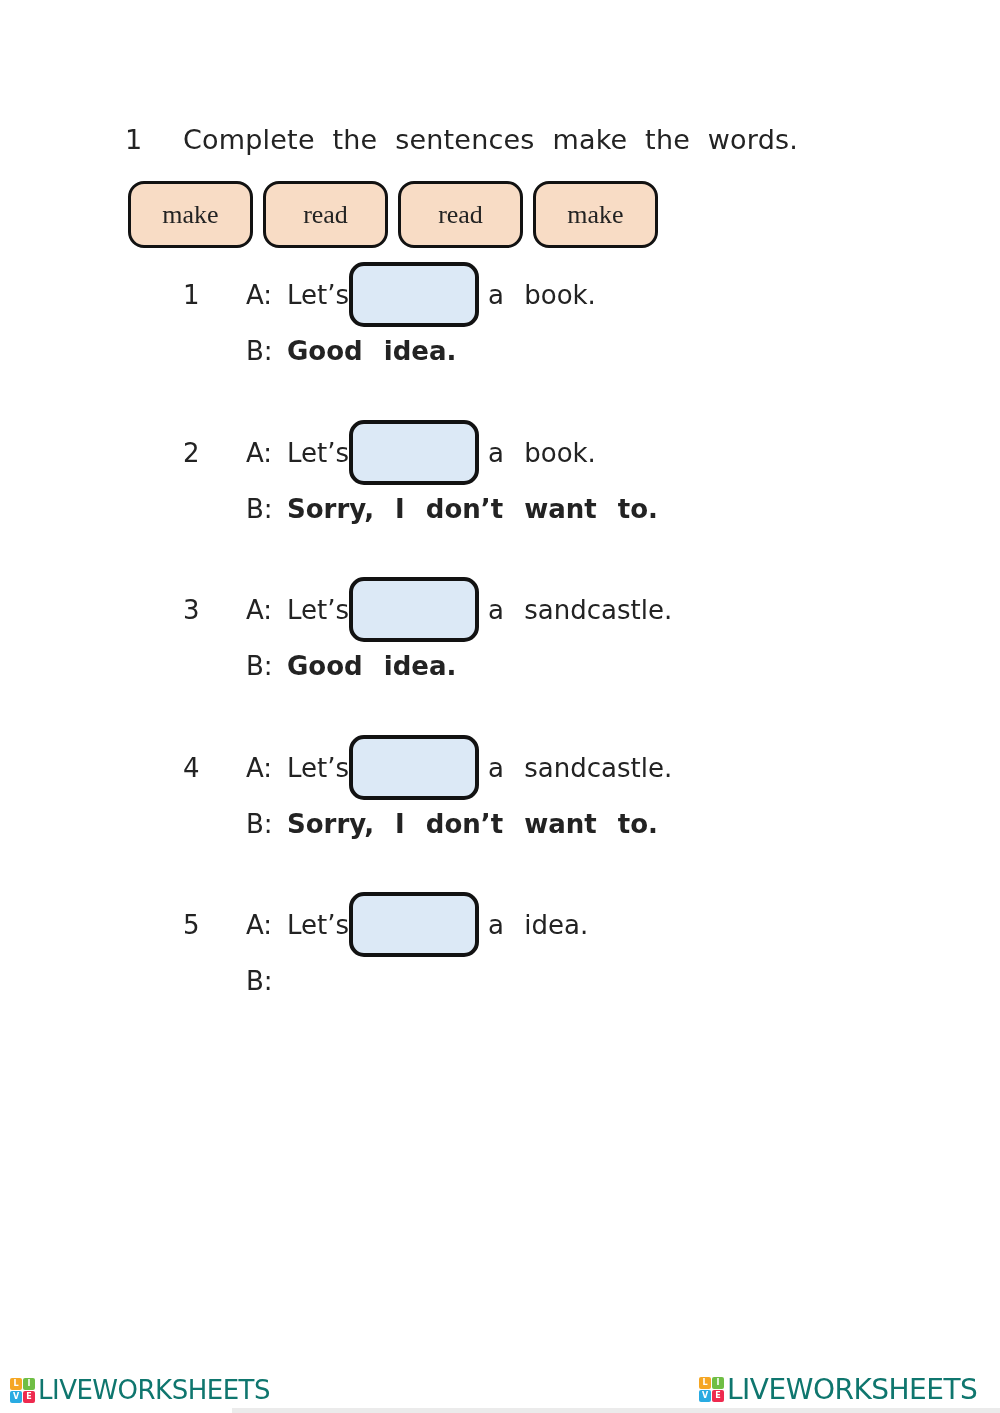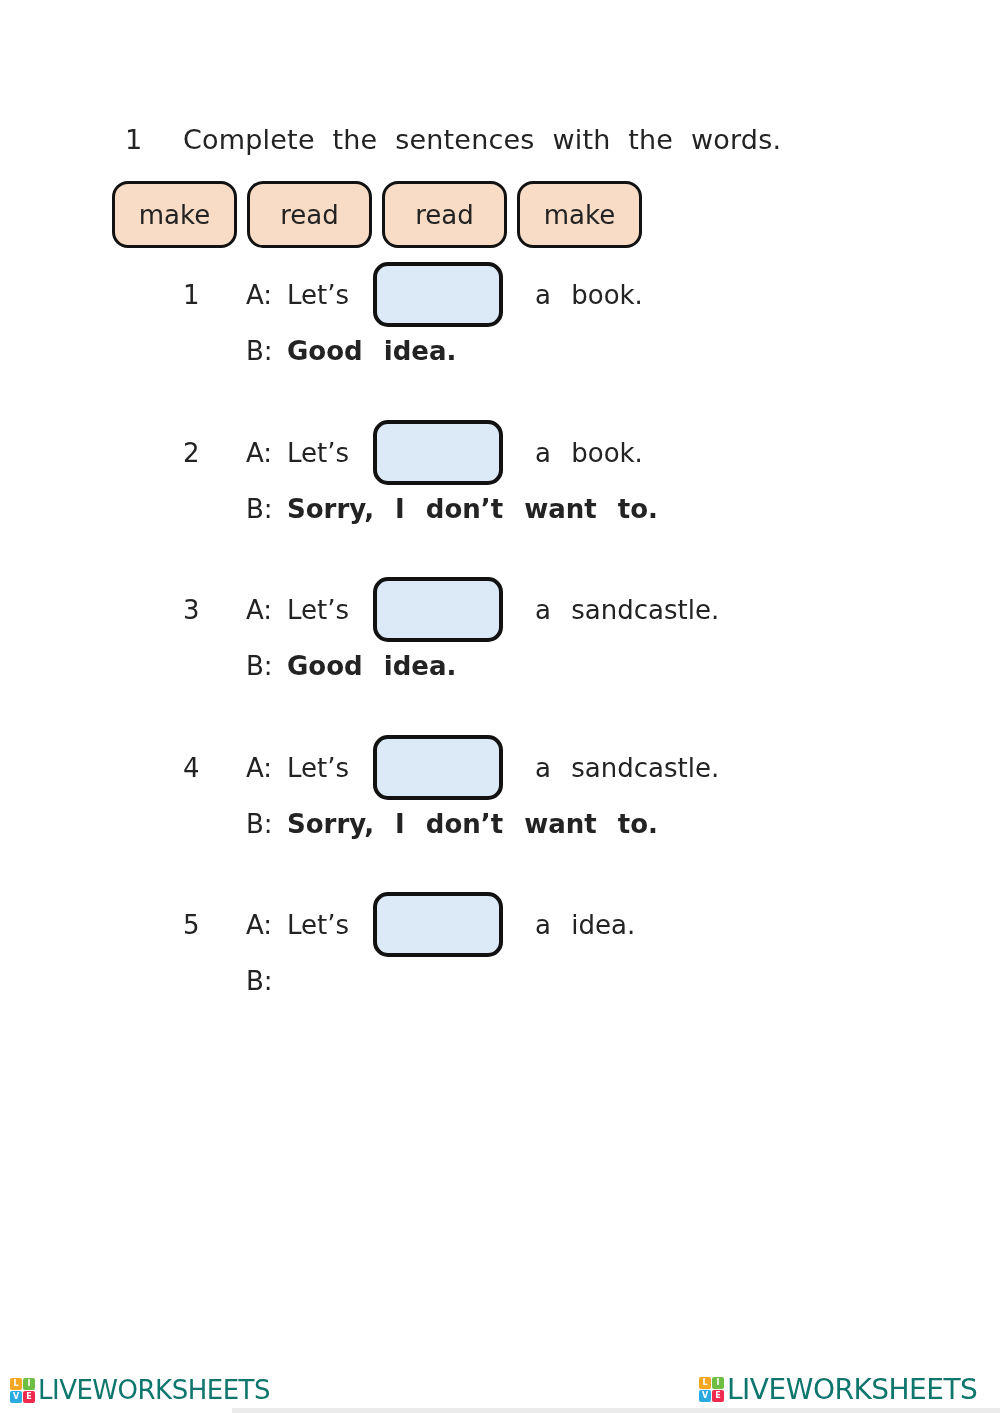--- a/index.html
+++ b/index.html
@@ -7,45 +7,45 @@
     position:relative; width:1000px; height:1413px; background:#ffffff;
     font-family:"DejaVu Sans", sans-serif; color:#232323; overflow:hidden;
   }
 
   
   .title-row { position:absolute; left:125px; top:124px; display:flex; font-size:27px; }
   .title-num { width:58px; flex:none; }
   .title-text { word-spacing:9px; letter-spacing:0.2px; }
 
   
-  .word-bank { position:absolute; left:112px; top:181px; display:flex; gap:10px; }
+  .word-bank { position:absolute; left:128px; top:181px; display:flex; gap:10px;font-family:Liberation Serif, serif; }
   .chip {
     width:125px; height:67px; box-sizing:border-box;
     background:#f8dcc5; border:3px solid #121212; border-radius:16px;
     display:flex; align-items:center; justify-content:center; font-size:26px;
   }
 
   
   .item { position:absolute; left:183px; font-size:26px; }
   .item-1 { top:261px; }
   .item-2 { top:419px; }
   .item-3 { top:576px; }
   .item-4 { top:734px; }
   .item-5 { top:891px; }
   .a-row { display:flex; align-items:center; height:67px; }
   .item-num { width:63px; flex:none; }
   .speaker { width:41px; flex:none; }
-  .a-before { margin-right:24px; white-space:nowrap; }
+  .a-before { margin-right:0; white-space:nowrap; }
   .answer-box {
     width:130px; height:65px; box-sizing:border-box; flex:none;
     background:#dce9f6; border:4px solid #121212; border-radius:15px;
     margin-right:9px; outline:none; font-size:24px; text-align:center;
     font-family:"DejaVu Sans", sans-serif; color:#232323; padding:0;
   }
-  .a-after { word-spacing:12px; white-space:nowrap;margin-left:23px; }
+  .a-after { word-spacing:12px; white-space:nowrap; }
   .b-row { display:flex; margin-top:8px; margin-left:63px; }
   .b-text { word-spacing:12px; white-space:nowrap;font-weight:bold; }
 
   
   .logo { position:absolute; display:flex; align-items:center; gap:3px; }
   .logo-left  { left:10px;  top:1375px; }
   .logo-right { left:699px; top:1373px; }
   .logo-grid { display:grid; grid-template-columns:12px 12px; grid-template-rows:12px 12px; gap:1px; flex:none; }
   .logo-sq {
     display:flex; align-items:center; justify-content:center;
@@ -62,21 +62,21 @@
   
   .page-edge { position:absolute; left:232px; right:0; bottom:0; height:5px; background:#e2e2e2; opacity:0.7; }
 </style>
 </head>
 <body>
 
 <div class="page">
 
   <div class="title-row">
     <span class="title-num">1</span>
-    <span class="title-text">Complete the sentences with the words.</span>
+    <span class="title-text">Complete the sentences make the words.</span>
   </div>
 
   <div class="word-bank">
     <div class="chip">make</div>
     <div class="chip">read</div>
     <div class="chip">read</div>
     <div class="chip">make</div>
   </div>
 
   <div class="item item-1">

